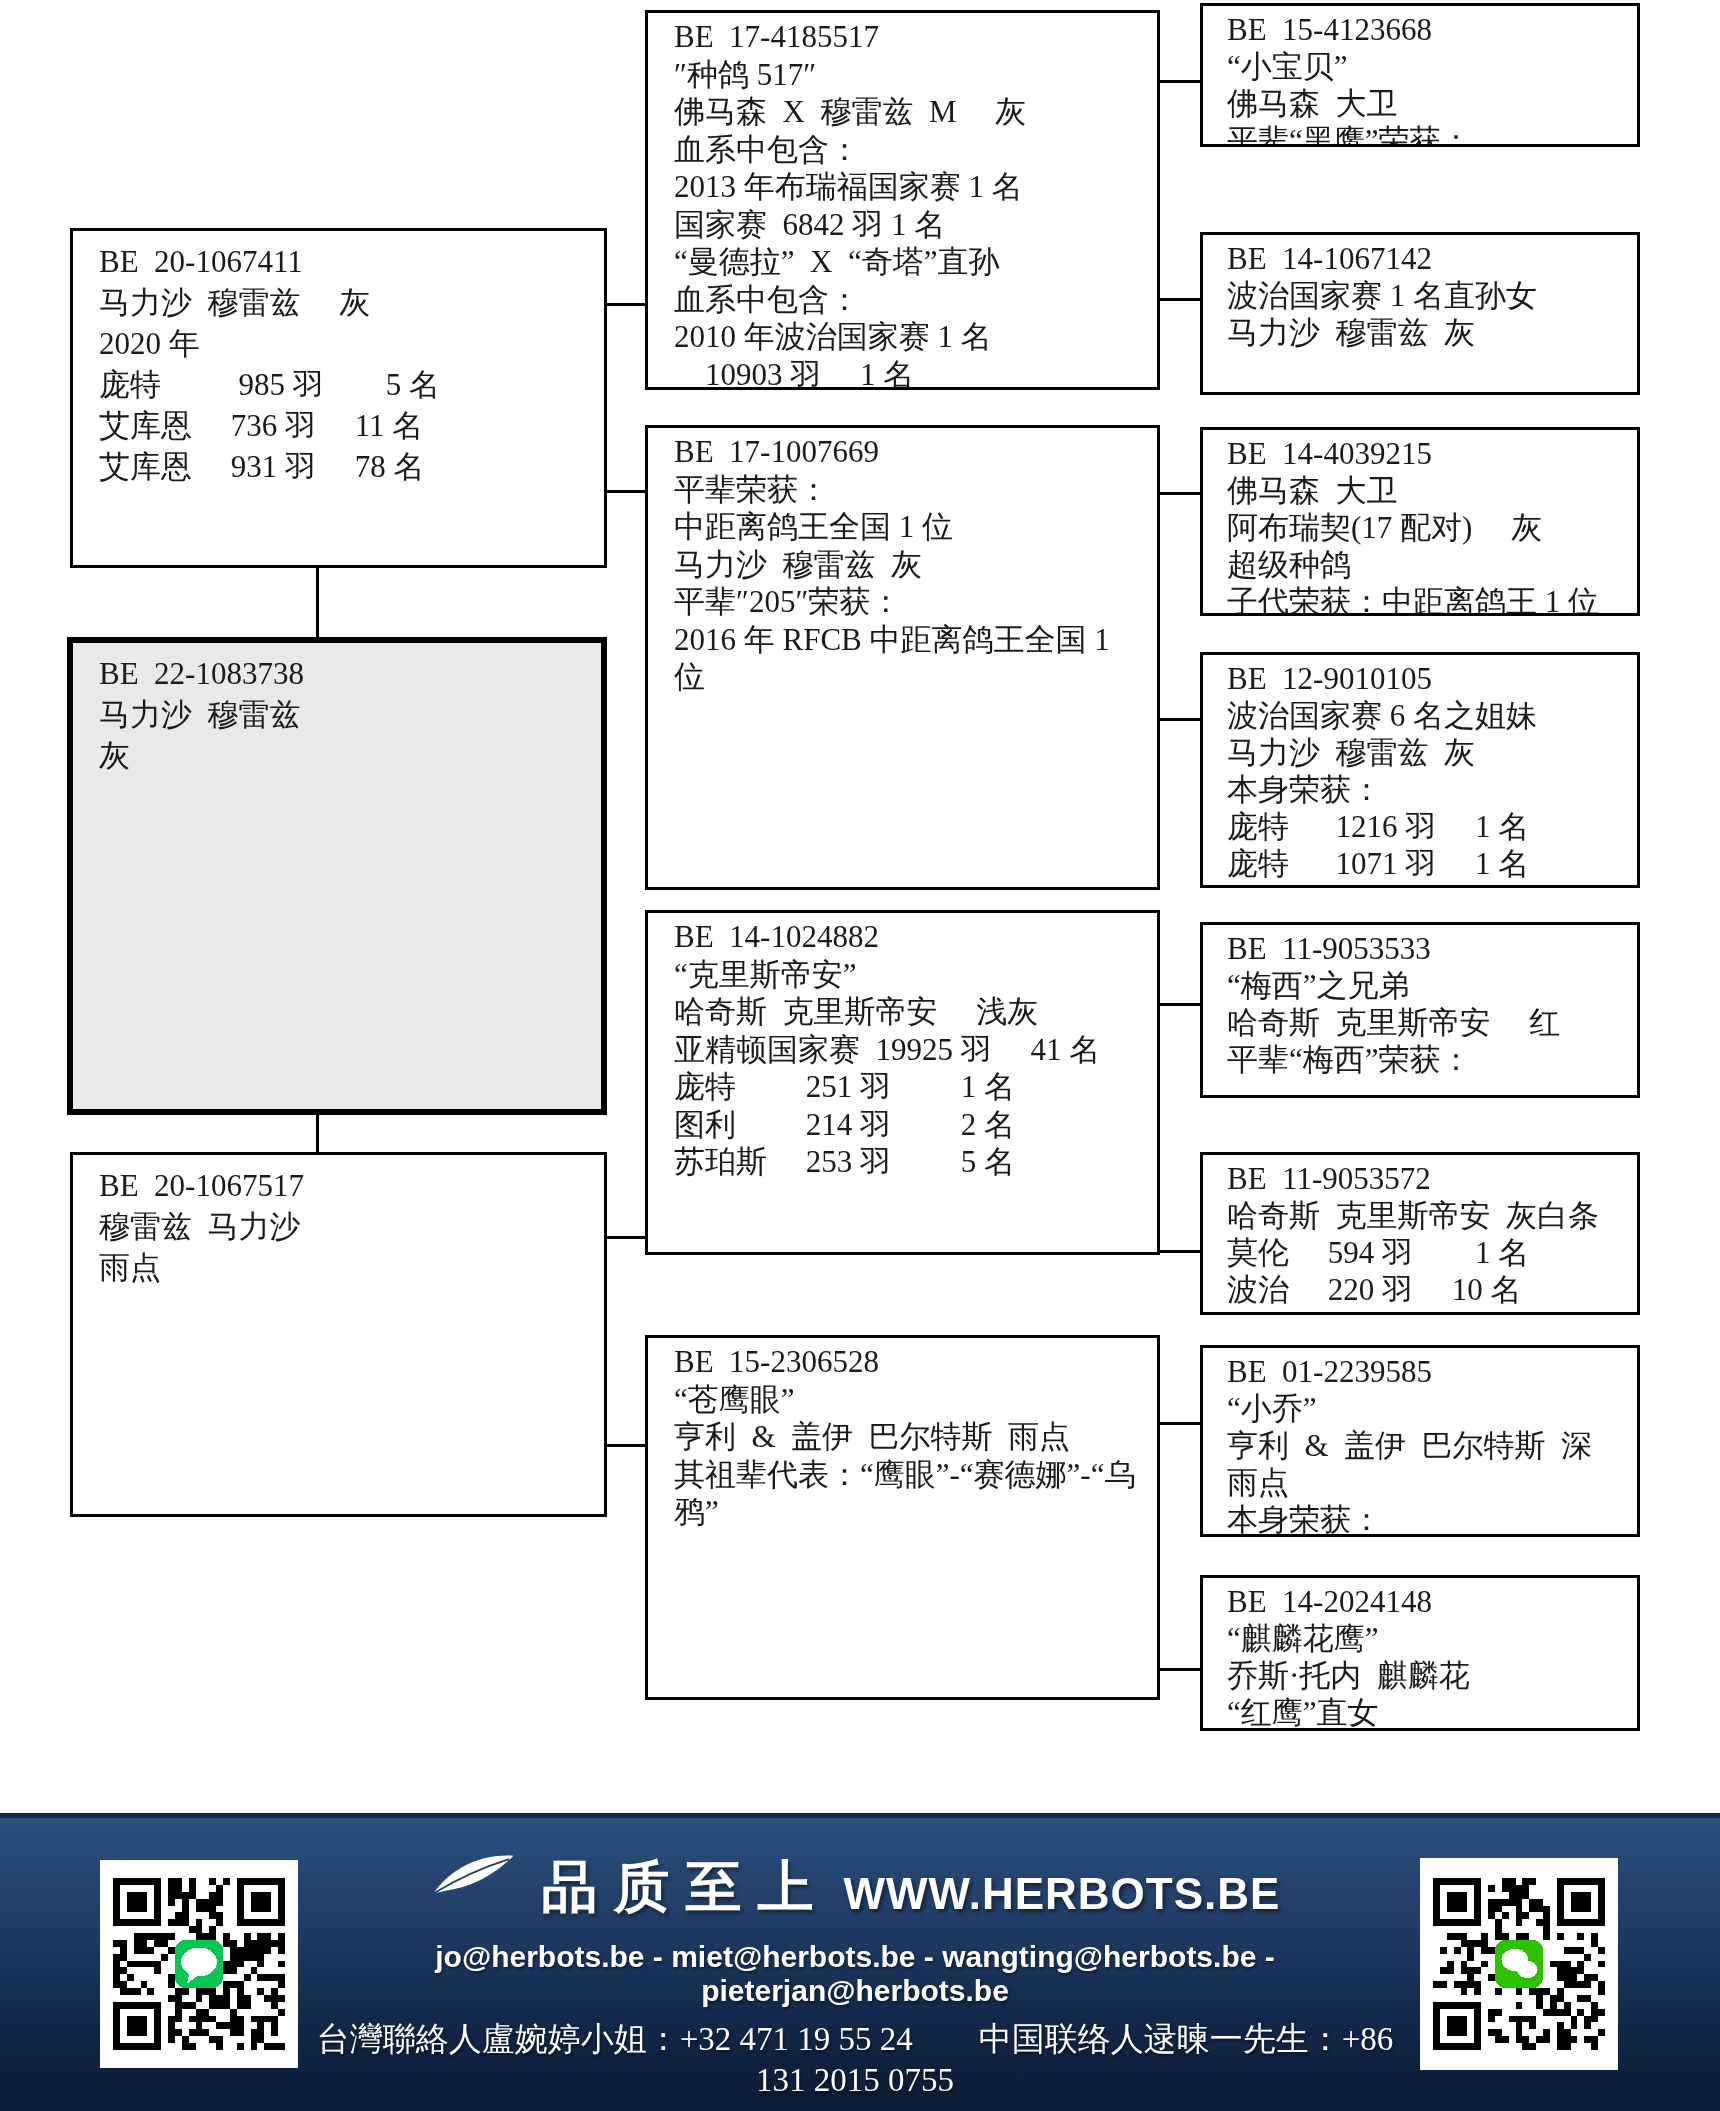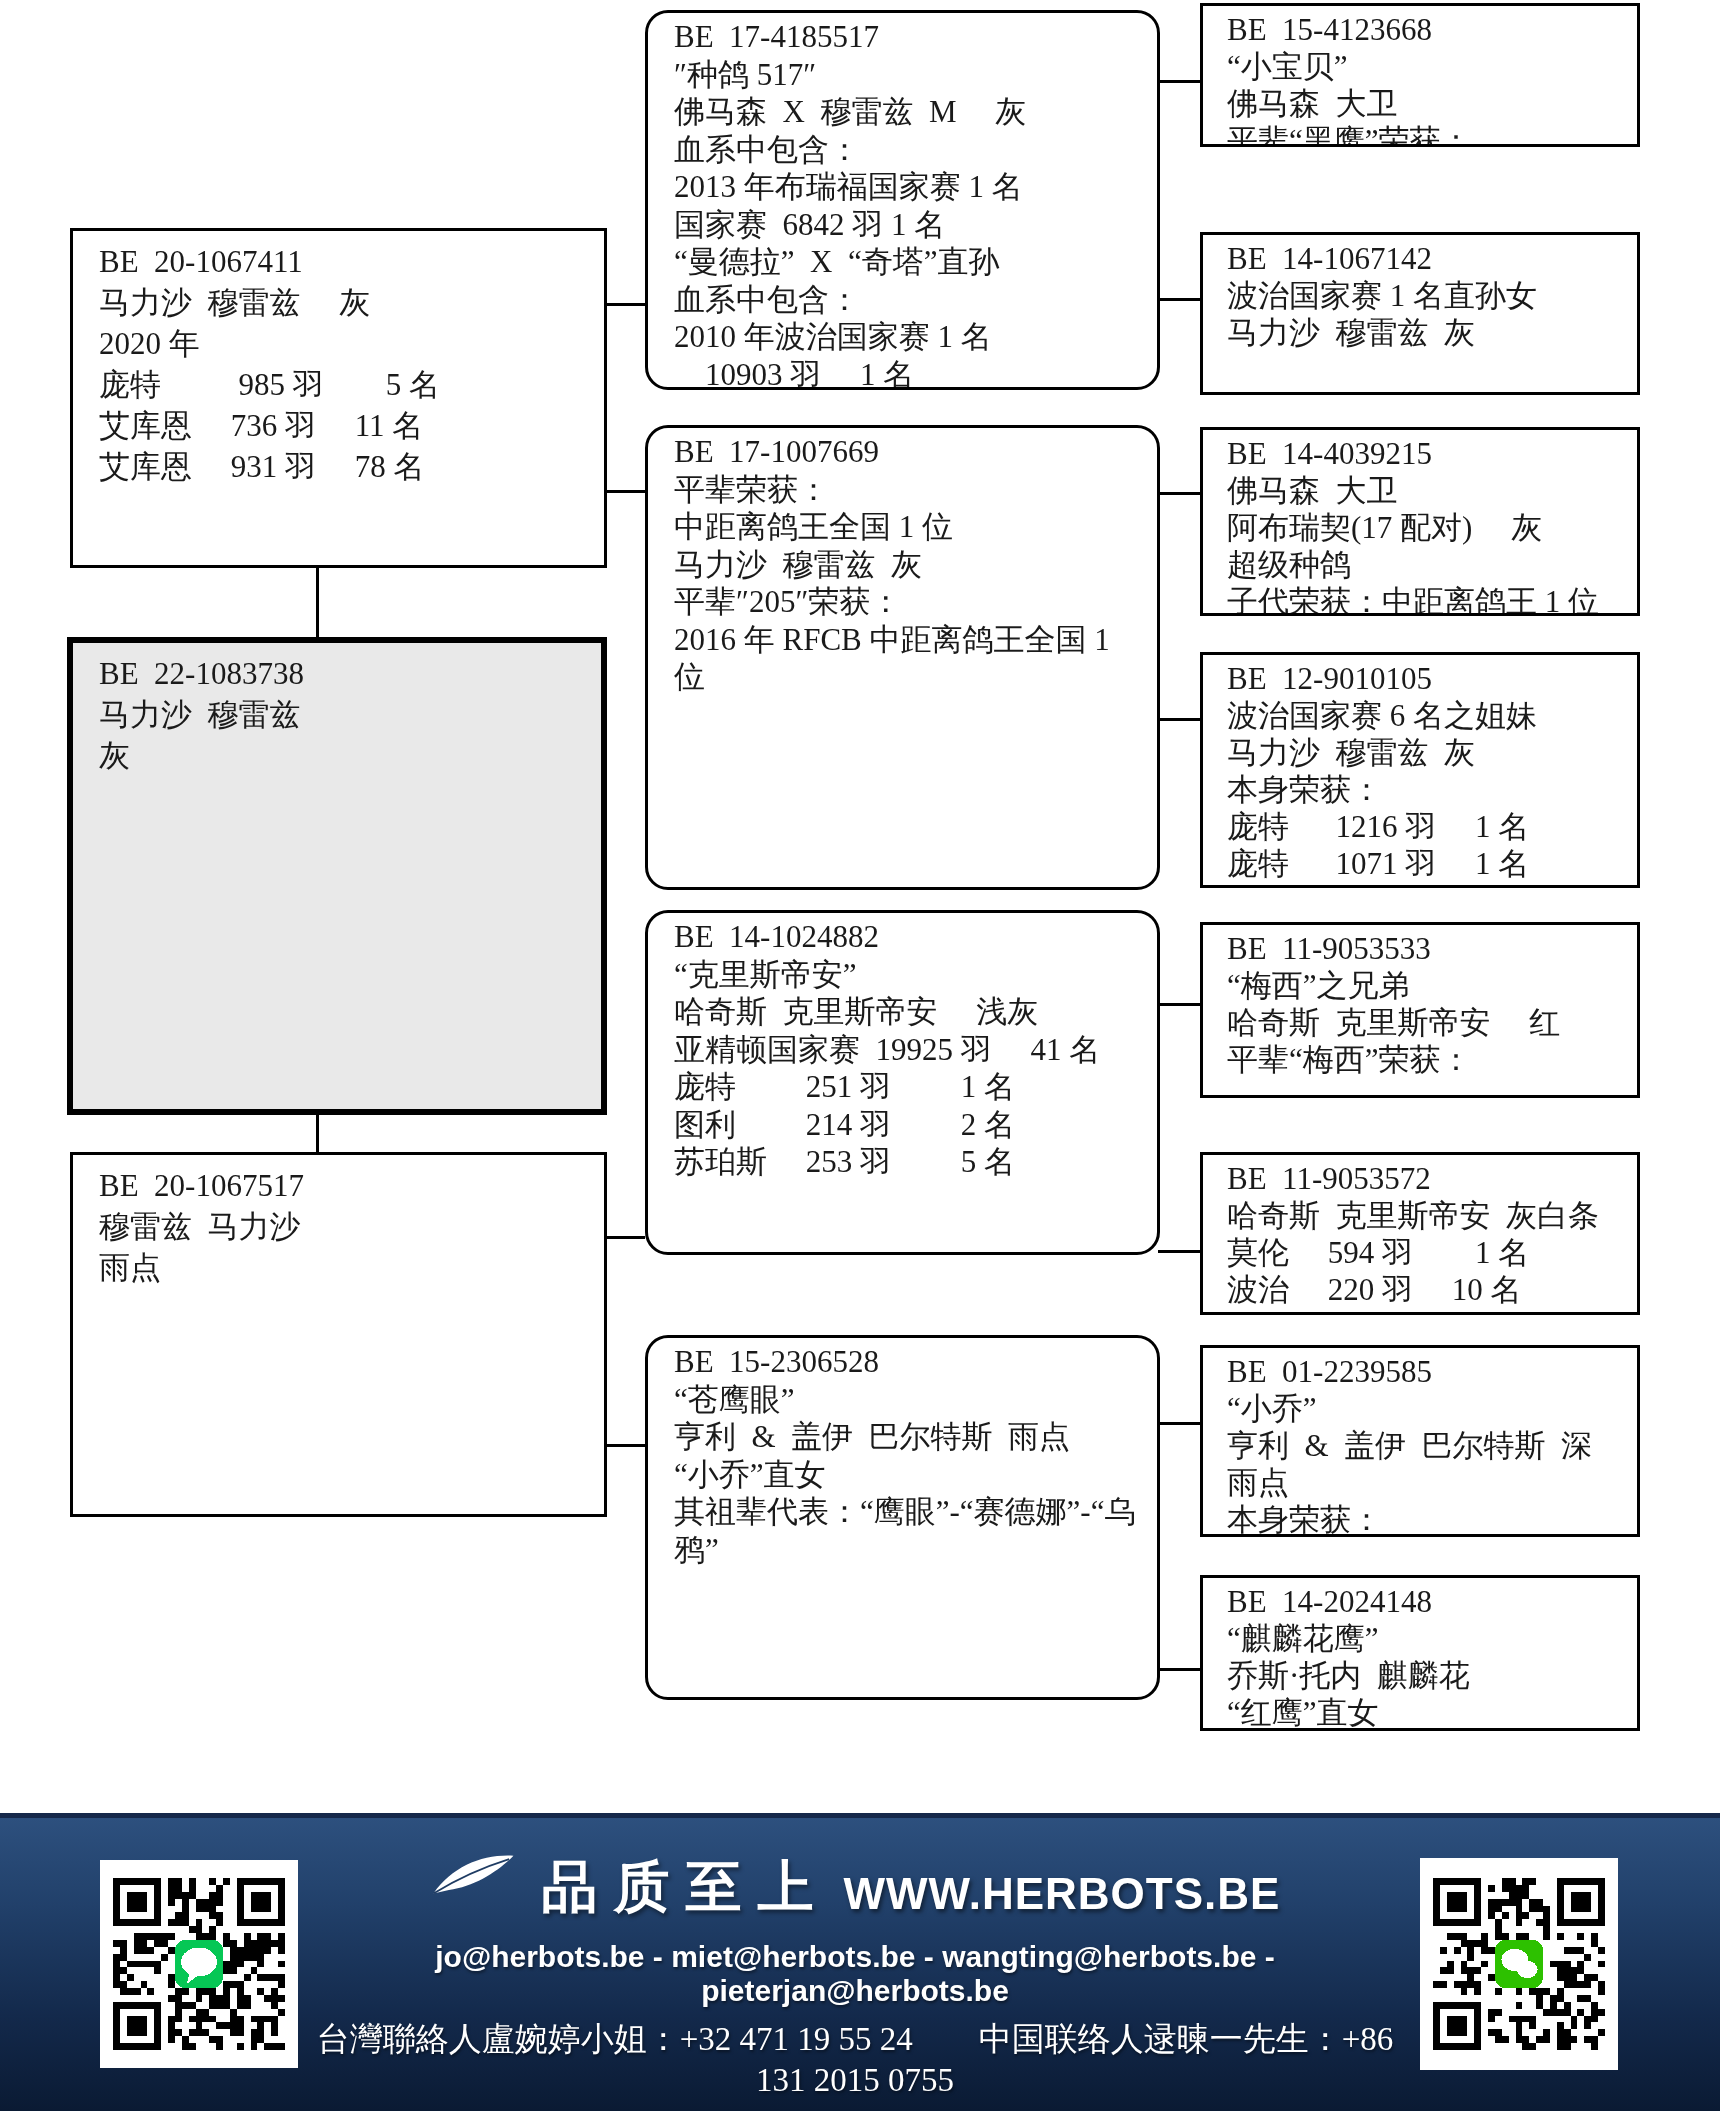--- a/index.html
+++ b/index.html
@@ -5,21 +5,21 @@
   html,body{margin:0;padding:0;background:#ffffff;}
   #canvas{
     position:relative;width:1720px;height:2111px;background:#ffffff;overflow:hidden;
     font-family:"Liberation Serif","DejaVu Serif",serif;color:#1a1a1a;
   }
   
   .pbox{position:absolute;background:#ffffff;border:3px solid #000;box-sizing:border-box;
         font-size:31px;overflow:hidden;}
   .pbox .ring,.pbox .pline{white-space:pre-wrap;}
   .col1{padding:10px 16px 0 26px;line-height:41px;}
-  .col2{padding:5px 12px 0 26px;line-height:37.5px;border-radius:23px;}
+  .col2{padding:5px 12px 0 26px;line-height:37.5px;}
   .col3{padding:5px 14px 0 24px;line-height:37px;}
   .subject{background:#e9e9e9;border:6px solid #000;}
   .b0{left:70px;top:228px;width:537px;height:340px;}
   .b1{left:67px;top:637px;width:540px;height:478px;}
   .b2{left:70px;top:1152px;width:537px;height:365px;}
   .b3{left:645px;top:10px;width:515px;height:380px;}
   .b4{left:645px;top:425px;width:515px;height:465px;}
   .b5{left:645px;top:910px;width:515px;height:345px;}
   .b6{left:645px;top:1335px;width:515px;height:365px;}
   .b7{left:1200px;top:3px;width:440px;height:144px;}
@@ -120,21 +120,20 @@
       <div class="pline">哈奇斯  克里斯帝安　 浅灰</div>
       <div class="pline">亚精顿国家赛  19925 羽　 41 名</div>
       <div class="pline">庞特　　 251 羽　　 1 名</div>
       <div class="pline">图利　　 214 羽　　 2 名</div>
       <div class="pline">苏珀斯　 253 羽　　 5 名</div>
     </div>
   <div class="pbox col2 b6">
       <div class="ring">BE  15-2306528</div>
       <div class="pline">“苍鹰眼”</div>
       <div class="pline">亨利  &amp;  盖伊  巴尔特斯  雨点</div>
-      <div class="pline">“小乔”直女</div>
       <div class="pline">其祖辈代表：“鹰眼”-“赛德娜”-“乌鸦”</div>
     </div>
 
   <div class="pbox col3 b7">
       <div class="ring">BE  15-4123668</div>
       <div class="pline">“小宝贝”</div>
       <div class="pline">佛马森  大卫</div>
       <div class="pline">平辈“黑鹰”荣获：</div>
       <div class="pline">布瑞福国家赛  6842 羽　 1 名</div>
     </div>

